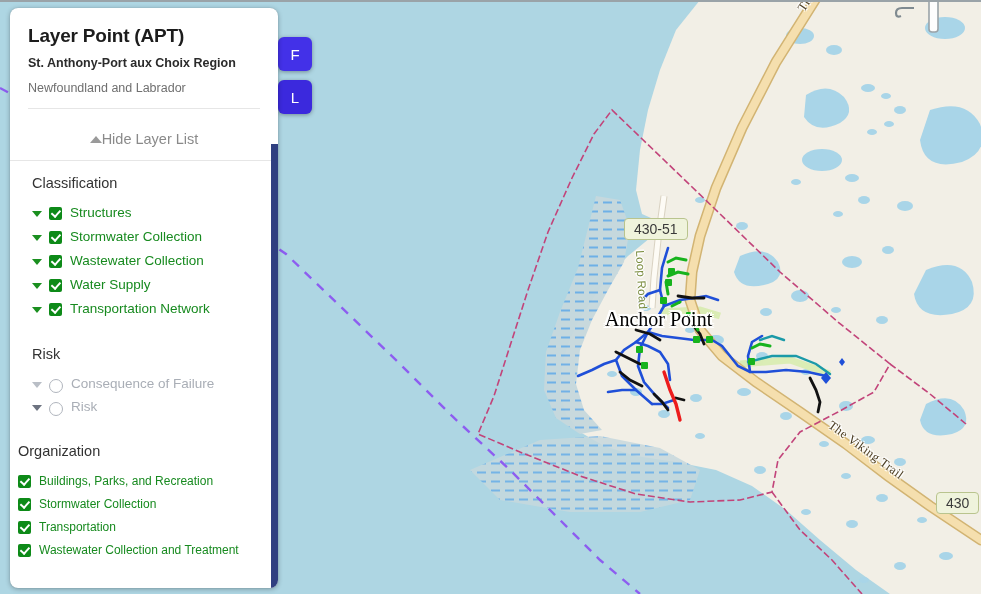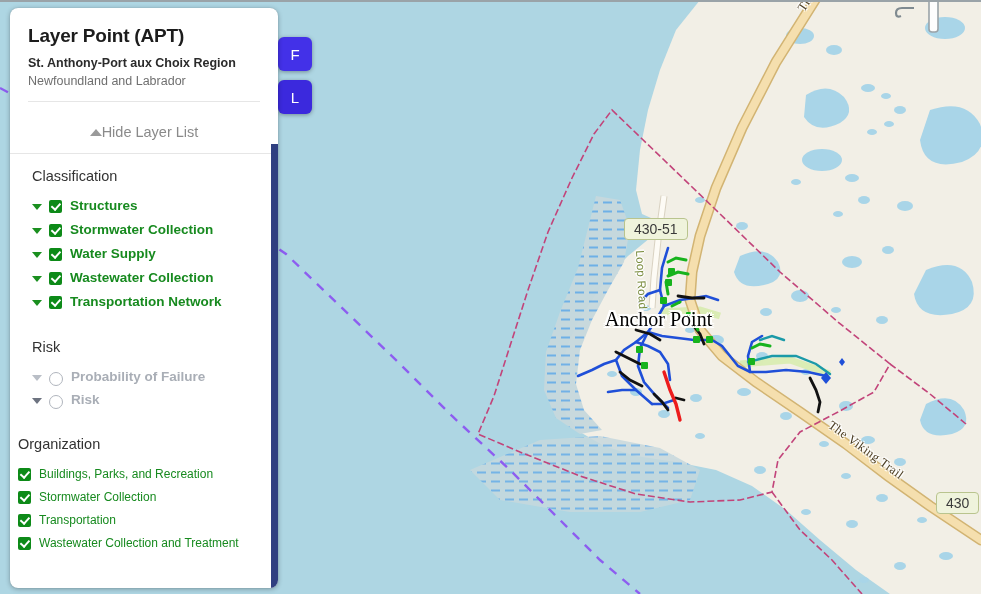--- a/index.html
+++ b/index.html
@@ -25,21 +25,21 @@
     background:#ffffff;border-radius:8px;
     box-shadow:0 1px 5px rgba(0,0,0,.30),0 0 1px rgba(0,0,0,.20);
     overflow:hidden;z-index:50;
   }
   .panel-scroll{
     position:absolute;inset:0;right:0;overflow:hidden;
   }
   .panel-header{padding:16px 18px 10px 18px;}
   .panel-title{font-size:19px;font-weight:bold;color:#1c1c1c;letter-spacing:-.2px;
     line-height:24px;margin:0 0 8px 0;}
-  .panel-sub1{font-size:12.5px;font-weight:bold;color:#2b2b2b;line-height:15px;margin-bottom:3px;}
+  .panel-sub1{font-size:12.5px;font-weight:bold;color:#2b2b2b;line-height:15px;margin-bottom:10px;}
   .panel-sub2{font-size:12.5px;color:#6f6f6f;line-height:15px;}
   .divider{height:1px;background:#e6e6e6;margin:12px 0 0 0;}
   .hide-layer{
     display:flex;align-items:center;justify-content:center;
     padding:12px 0 13px 0;color:#8a8a8a;font-size:14.5px;cursor:pointer;
     user-select:none;
   }
   .chev-up{display:inline-block;width:0;height:0;
     border-left:6px solid transparent;border-right:6px solid transparent;
     border-bottom:7px solid #9a9a9a;}
@@ -57,21 +57,21 @@
   .chev.dim i{border-top-color:#b9bec6;}
   .chev.dark i{border-top-color:#6d7380;}
 
   .cbox{flex:0 0 auto;width:13px;height:13px;border-radius:2px;background:#0d8a18;
     margin-top:3px;margin-right:8px;position:relative;}
   .cbox::after{content:"";position:absolute;left:3.5px;top:1px;width:3.5px;height:7px;
     border:solid #fff;border-width:0 2px 2px 0;transform:rotate(42deg);}
   .radio{flex:0 0 auto;width:12px;height:12px;border-radius:50%;
     border:1.6px solid #b0b5bd;margin-top:4px;margin-right:8px;background:#fff;}
 
-  .lbl{font-size:13.5px;line-height:18px;color:#178a1f;font-weight:bold;}
+  .lbl{font-size:13.5px;line-height:18px;color:#178a1f;}
   .lbl.dis{color:#a9aeb6;}
 
   .org-row{display:flex;align-items:flex-start;margin-bottom:5px;}
   .org-lbl{font-size:12px;line-height:18px;color:#178a1f;max-width:218px;}
 
   
   .vscroll{position:absolute;right:0;top:0;width:7px;height:580px;background:transparent;z-index:60;}
   .vthumb{position:absolute;right:0;top:136px;width:7px;height:444px;
     background:#2f3f80;border-radius:0;}
 
@@ -343,47 +343,47 @@
             <i></i>
           </span>
         <span class="cbox"></span>
         <span class="lbl">Stormwater Collection</span>
       </div>
       <div class="row">
         <span class="chev">
             <i></i>
           </span>
         <span class="cbox"></span>
-        <span class="lbl">Water Supply</span>
+        <span class="lbl">Wastewater Collection</span>
       </div>
       <div class="row">
         <span class="chev">
             <i></i>
           </span>
         <span class="cbox"></span>
-        <span class="lbl">Wastewater Collection</span>
+        <span class="lbl">Water Supply</span>
       </div>
       <div class="row">
         <span class="chev">
             <i></i>
           </span>
         <span class="cbox"></span>
         <span class="lbl">Transportation Network</span>
       </div>
     </div>
 
     <div class="grp" style="padding-top:22px;">
       <div class="grp-title">Risk</div>
 
       <div class="row compact">
         <span class="chev dim">
             <i></i>
           </span>
         <span class="radio"></span>
-        <span class="lbl dis">Probability of Failure</span>
+        <span class="lbl dis">Consequence of Failure</span>
       </div>
       <div class="row compact">
         <span class="chev dark">
             <i></i>
           </span>
         <span class="radio"></span>
         <span class="lbl dis">Risk</span>
       </div>
     </div>
 

